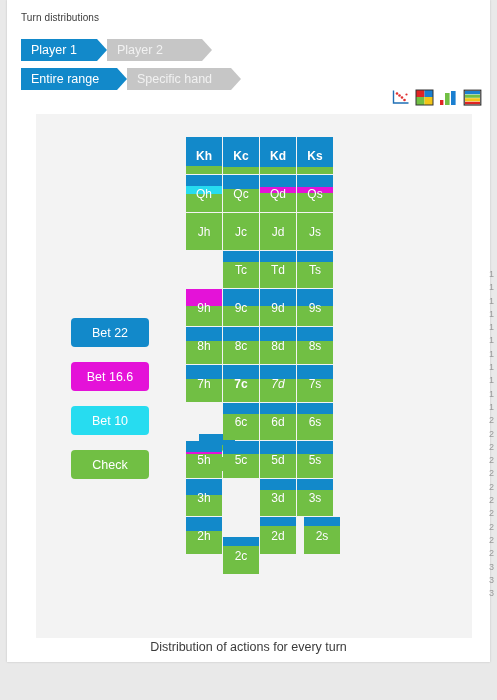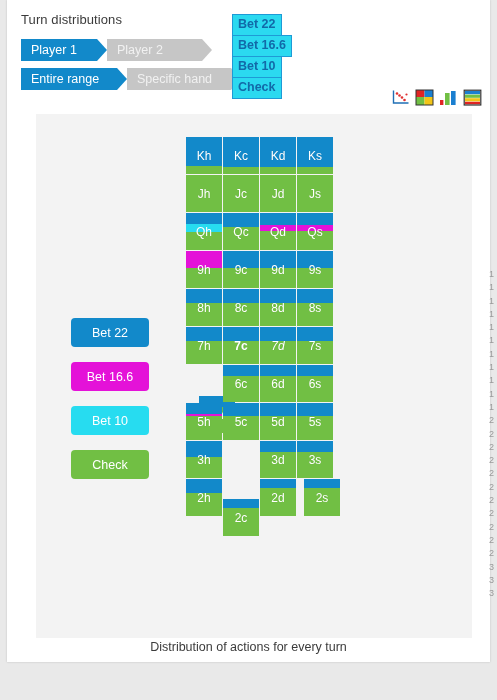--- a/index.html
+++ b/index.html
@@ -12,21 +12,21 @@
   #app {
     position: absolute;
     left: 7px; top: 0px;
     width: 483px; height: 662px;
     background: #ffffff;
     box-shadow: 0 0 2px rgba(0,0,0,0.18);
   }
   
   #title {
     position: absolute; left: 14px; top: 12px;
-    font-size: 13px; color: #3b3b3b; letter-spacing: .1px;
+    font-size: 10px; color: #3b3b3b; letter-spacing: .1px;
   }
   .chev-row { position: absolute; height: 22px; }
   #chev-row-1 { left: 14px; top: 39px; }
   #chev-row-2 { left: 14px; top: 68px; }
   .chev {
     position: absolute; height: 22px;
     display: flex; align-items: center;
     color: #ffffff; font-size: 12.5px;
     padding-left: 10px; box-sizing: border-box;
     white-space: nowrap;
@@ -107,26 +107,20 @@
   <div class="chev-row" id="chev-row-1">
     <div class="chev c1 active">Player 1</div>
     <div class="chev c2 inactive">Player 2</div>
   </div>
 
   <div class="chev-row" id="chev-row-2">
     <div class="chev r2c1 active">Entire range</div>
     <div class="chev r2c2 inactive">Specific hand</div>
   </div>
 
-  <div id="topchips">
-    <div class="chip">Bet 22</div>
-    <div class="chip">Bet 16.6</div>
-    <div class="chip">Bet 10</div>
-    <div class="chip">Check</div>
-  </div>
 
   <div id="icons">
     <svg class="ticon" viewBox="0 0 19 17">
       <rect x="0" y="0" width="19" height="17" fill="#ffffff"></rect>
       <path d="M2.5 1.5 V14 H17.5" stroke="#1f6fb5" stroke-width="1.4" fill="none"></path>
       <circle cx="6" cy="4.5" r="1.3" fill="#e03030"></circle>
       <circle cx="8.5" cy="6.5" r="1.3" fill="#e03030"></circle>
       <circle cx="11" cy="8.5" r="1.3" fill="#e03030"></circle>
       <circle cx="13.5" cy="11" r="1.3" fill="#e03030"></circle>
       <circle cx="15.5" cy="5.5" r="1.1" fill="#e03030"></circle>
@@ -161,58 +155,40 @@
           <span>Bet 16.6</span>
         </div>
         <div class="lgitem" style="background: rgb(39, 220, 240);">
           <span>Bet 10</span>
         </div>
         <div class="lgitem" style="background: rgb(113, 191, 68);">
           <span>Check</span>
         </div>
       </div>
     <div id="grid">
-        <div class="grow" style="width: 147px;">
+        <div class="grow" style="width: 147px; font-weight: bold;">
           <div class="gcell" style="left: 0px;">
             <div class="seg" style="top: 0%; height: 78%; background: rgb(18, 137, 202);"></div>
             <div class="seg" style="top: 78%; height: 22%; background: rgb(113, 191, 68);"></div>
             <div class="lbl">Kh</div>
           </div>
           <div class="gcell" style="left: 37px;">
             <div class="seg" style="top: 0%; height: 81%; background: rgb(18, 137, 202);"></div>
             <div class="seg" style="top: 81%; height: 19%; background: rgb(113, 191, 68);"></div>
             <div class="lbl">Kc</div>
           </div>
           <div class="gcell" style="left: 74px;">
             <div class="seg" style="top: 0%; height: 81%; background: rgb(18, 137, 202);"></div>
             <div class="seg" style="top: 81%; height: 19%; background: rgb(113, 191, 68);"></div>
             <div class="lbl">Kd</div>
           </div>
           <div class="gcell" style="left: 111px;">
             <div class="seg" style="top: 0%; height: 81%; background: rgb(18, 137, 202);"></div>
             <div class="seg" style="top: 81%; height: 19%; background: rgb(113, 191, 68);"></div>
             <div class="lbl">Ks</div>
-          </div>
-        </div>
-        <div class="grow" style="width: 147px;">
-          <div class="gcell" style="left: 0px;">
-            <div class="seg" style="top: 0%; height: 100%; background: rgb(113, 191, 68);"></div>
-            <div class="lbl">Jh</div>
-          </div>
-          <div class="gcell" style="left: 37px;">
-            <div class="seg" style="top: 0%; height: 100%; background: rgb(113, 191, 68);"></div>
-            <div class="lbl">Jc</div>
-          </div>
-          <div class="gcell" style="left: 74px;">
-            <div class="seg" style="top: 0%; height: 100%; background: rgb(113, 191, 68);"></div>
-            <div class="lbl">Jd</div>
-          </div>
-          <div class="gcell" style="left: 111px;">
-            <div class="seg" style="top: 0%; height: 100%; background: rgb(113, 191, 68);"></div>
-            <div class="lbl">Js</div>
           </div>
         </div>
         <div class="grow" style="width: 147px;">
           <div class="gcell" style="left: 0px;">
             <div class="seg" style="top: 0%; height: 30%; background: rgb(18, 137, 202);"></div>
             <div class="seg" style="top: 30%; height: 22%; background: rgb(39, 220, 240);"></div>
             <div class="seg" style="top: 52%; height: 48%; background: rgb(113, 191, 68);"></div>
             <div class="lbl">Qh</div>
           </div>
           <div class="gcell" style="left: 37px;">
@@ -228,20 +204,56 @@
           </div>
           <div class="gcell" style="left: 111px;">
             <div class="seg" style="top: 0%; height: 33%; background: rgb(18, 137, 202);"></div>
             <div class="seg" style="top: 33%; height: 16%; background: rgb(228, 18, 216);"></div>
             <div class="seg" style="top: 49%; height: 51%; background: rgb(113, 191, 68);"></div>
             <div class="lbl">Qs</div>
           </div>
         </div>
         <div class="grow" style="width: 147px;">
           <div class="gcell" style="left: 0px;">
+            <div class="seg" style="top: 0%; height: 100%; background: rgb(113, 191, 68);"></div>
+            <div class="lbl">Jh</div>
+          </div>
+          <div class="gcell" style="left: 37px;">
+            <div class="seg" style="top: 0%; height: 100%; background: rgb(113, 191, 68);"></div>
+            <div class="lbl">Jc</div>
+          </div>
+          <div class="gcell" style="left: 74px;">
+            <div class="seg" style="top: 0%; height: 100%; background: rgb(113, 191, 68);"></div>
+            <div class="lbl">Jd</div>
+          </div>
+          <div class="gcell" style="left: 111px;">
+            <div class="seg" style="top: 0%; height: 100%; background: rgb(113, 191, 68);"></div>
+            <div class="lbl">Js</div>
+          </div>
+        </div>
+        <div class="grow" style="width: 147px;">
+          <div class="gcell empty" style="left: 0px;"></div>
+          <div class="gcell" style="left: 37px;">
+            <div class="seg" style="top: 0%; height: 30%; background: rgb(18, 137, 202);"></div>
+            <div class="seg" style="top: 30%; height: 70%; background: rgb(113, 191, 68);"></div>
+            <div class="lbl">Tc</div>
+          </div>
+          <div class="gcell" style="left: 74px;">
+            <div class="seg" style="top: 0%; height: 30%; background: rgb(18, 137, 202);"></div>
+            <div class="seg" style="top: 30%; height: 70%; background: rgb(113, 191, 68);"></div>
+            <div class="lbl">Td</div>
+          </div>
+          <div class="gcell" style="left: 111px;">
+            <div class="seg" style="top: 0%; height: 30%; background: rgb(18, 137, 202);"></div>
+            <div class="seg" style="top: 30%; height: 70%; background: rgb(113, 191, 68);"></div>
+            <div class="lbl">Ts</div>
+          </div>
+        </div>
+        <div class="grow" style="width: 147px;">
+          <div class="gcell" style="left: 0px;">
             <div class="seg" style="top: 0%; height: 46%; background: rgb(228, 18, 216);"></div>
             <div class="seg" style="top: 46%; height: 54%; background: rgb(113, 191, 68);"></div>
             <div class="lbl">9h</div>
           </div>
           <div class="gcell" style="left: 37px;">
             <div class="seg" style="top: 0%; height: 46%; background: rgb(18, 137, 202);"></div>
             <div class="seg" style="top: 46%; height: 54%; background: rgb(113, 191, 68);"></div>
             <div class="lbl">9c</div>
           </div>
           <div class="gcell" style="left: 74px;">

